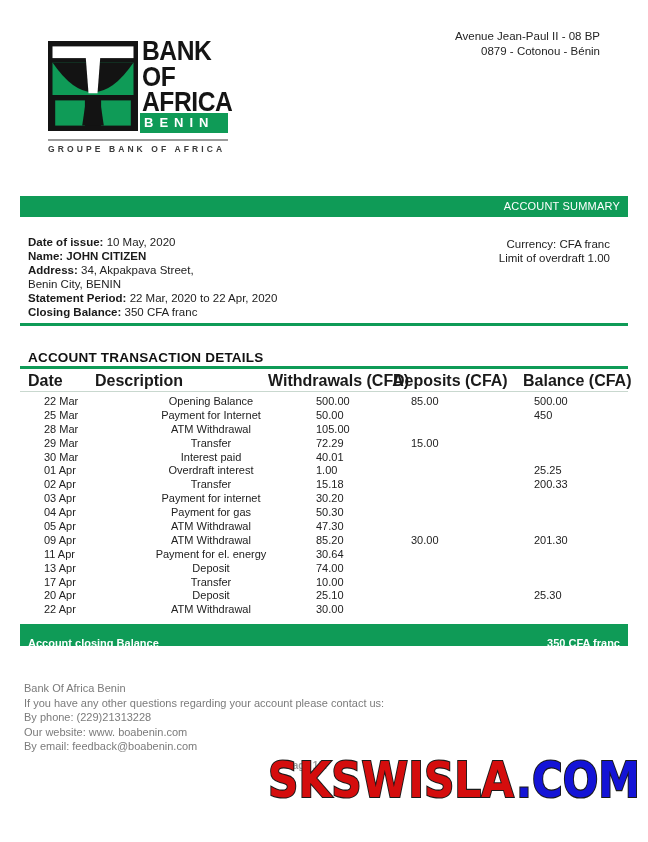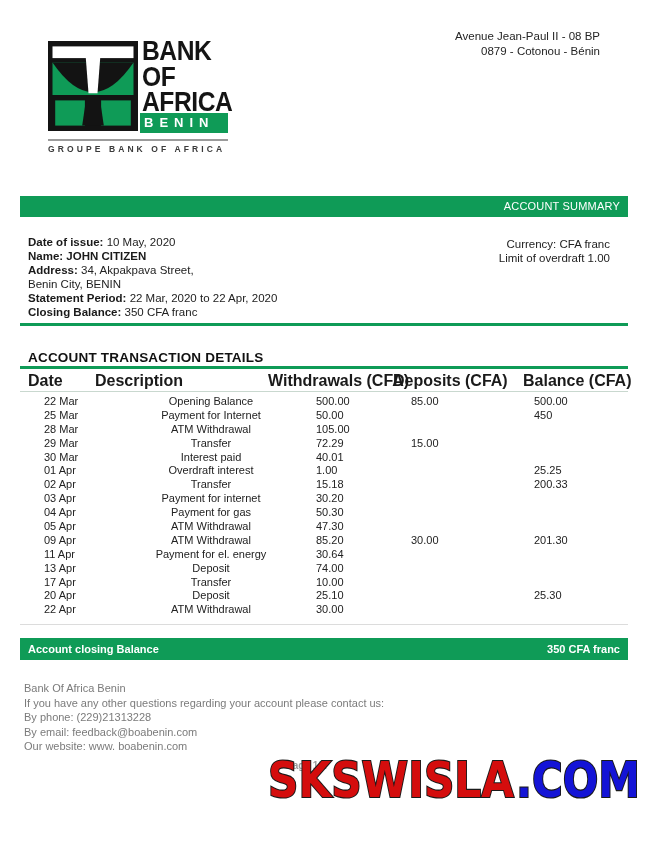--- a/index.html
+++ b/index.html
@@ -31,21 +31,21 @@
   .thead{position:absolute;left:0;top:372px;width:592px;height:16px;font-size:16px;font-weight:bold;color:#1a1a1a;}
   .thead span{position:absolute;white-space:nowrap;}
   .th-date{left:28px;} .th-desc{left:95px;} .th-with{left:268px;} .th-dep{left:393px;} .th-bal{left:515px;margin-left:8px;}
   .thead-sep{position:absolute;left:20px;top:391px;width:608px;height:1px;background:#c9d8cf;}
   .tbody{position:absolute;left:0;top:395px;width:648px;font-size:11px;color:#222;}
   .trow{display:grid;grid-template-columns:62px 210px 95px 123px auto;padding-left:44px;height:13.9px;line-height:13.9px;white-space:nowrap;}
   .trow .c-desc{text-align:center;}
   .table-bottom{position:absolute;left:20px;top:624px;width:608px;height:1px;background:#dcdcdc;}
 
   
-  .closing-bar{position:absolute;left:20px;top:638px;width:608px;height:22px;background:#0f9b57;color:#fff;font-weight:bold;font-size:11px;line-height:22px;display:flex;justify-content:space-between;box-sizing:border-box;padding:0 8px;}
+  .closing-bar{position:absolute;left:20px;top:624px;width:608px;height:22px;background:#0f9b57;color:#fff;font-weight:bold;font-size:11px;line-height:22px;display:flex;justify-content:space-between;box-sizing:border-box;padding:8px 8px;}
 
   
   .footer{position:absolute;left:24px;top:681px;font-size:11px;line-height:14.6px;color:#7b7b7b;}
   .page-label{position:absolute;left:286px;top:760px;font-size:10px;font-weight:bold;color:#9a9a9a;z-index:1;}
 
   
   .watermark{position:absolute;left:268px;top:745px;z-index:2;}
 </style>
 </head>
 <body>
@@ -240,22 +240,22 @@
 
   <div class="closing-bar green-bg" style="background: rgb(15, 155, 87);">
     <span>Account closing Balance</span>
     <span>350 CFA franc</span>
   </div>
 
   <div class="footer">
     <div>Bank Of Africa Benin</div>
     <div>If you have any other questions regarding your account please contact us:</div>
     <div>By phone: (229)21313228</div>
+    <div>Our website: www. boabenin.com</div>
     <div>By email: feedback@boabenin.com</div>
-    <div>Our website: www. boabenin.com</div>
   </div>
   <div class="page-label">Page 1/1</div>
 
   <div class="watermark">
     <svg width="380" height="64" viewBox="0 0 380 64" style="overflow:visible">
       <text id="wm1" x="0" y="52" textLength="246" lengthAdjust="spacingAndGlyphs" font-family="DejaVu Sans, sans-serif" font-weight="bold" font-size="50" stroke="#1a1a1a" stroke-width="2.2" paint-order="stroke" fill="#d40d0d">SKSWISLA</text>
       <text id="wm2" x="248" y="52" textLength="124" lengthAdjust="spacingAndGlyphs" font-family="DejaVu Sans, sans-serif" font-weight="bold" font-size="50" stroke="#1a1a1a" stroke-width="2.2" paint-order="stroke" fill="#1414d6">.COM</text>
     </svg>
   </div>
 

